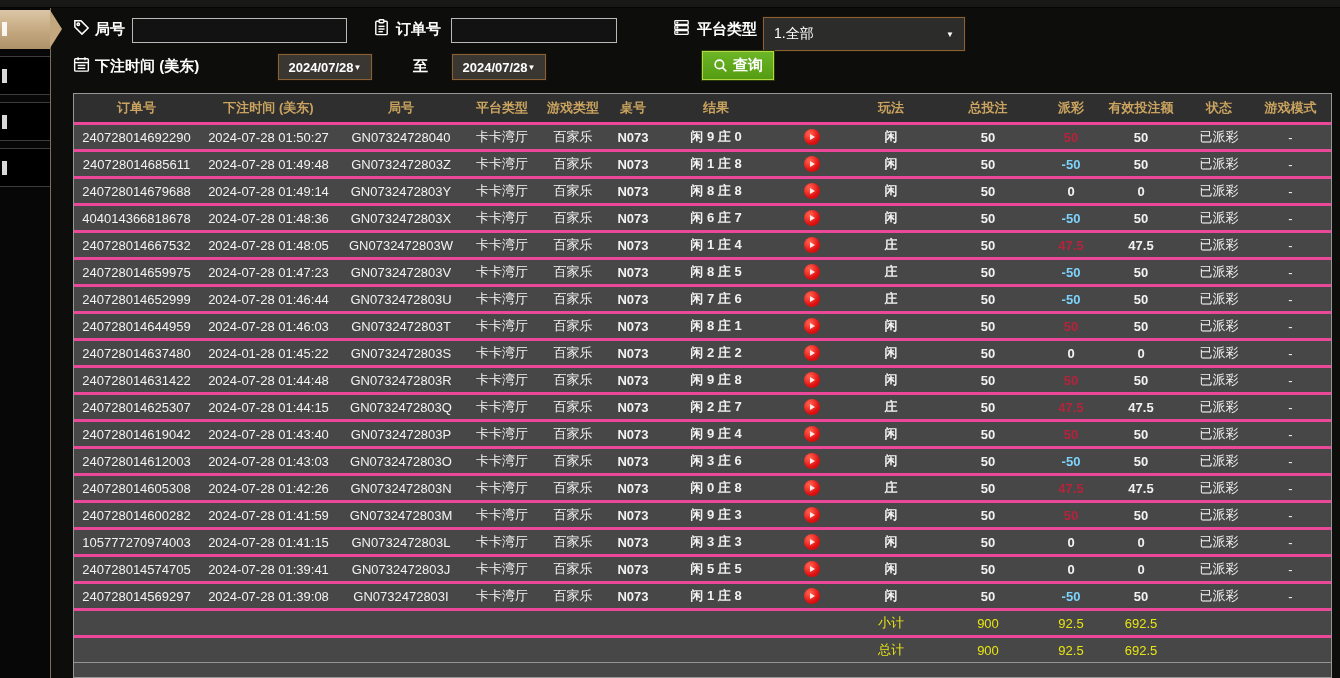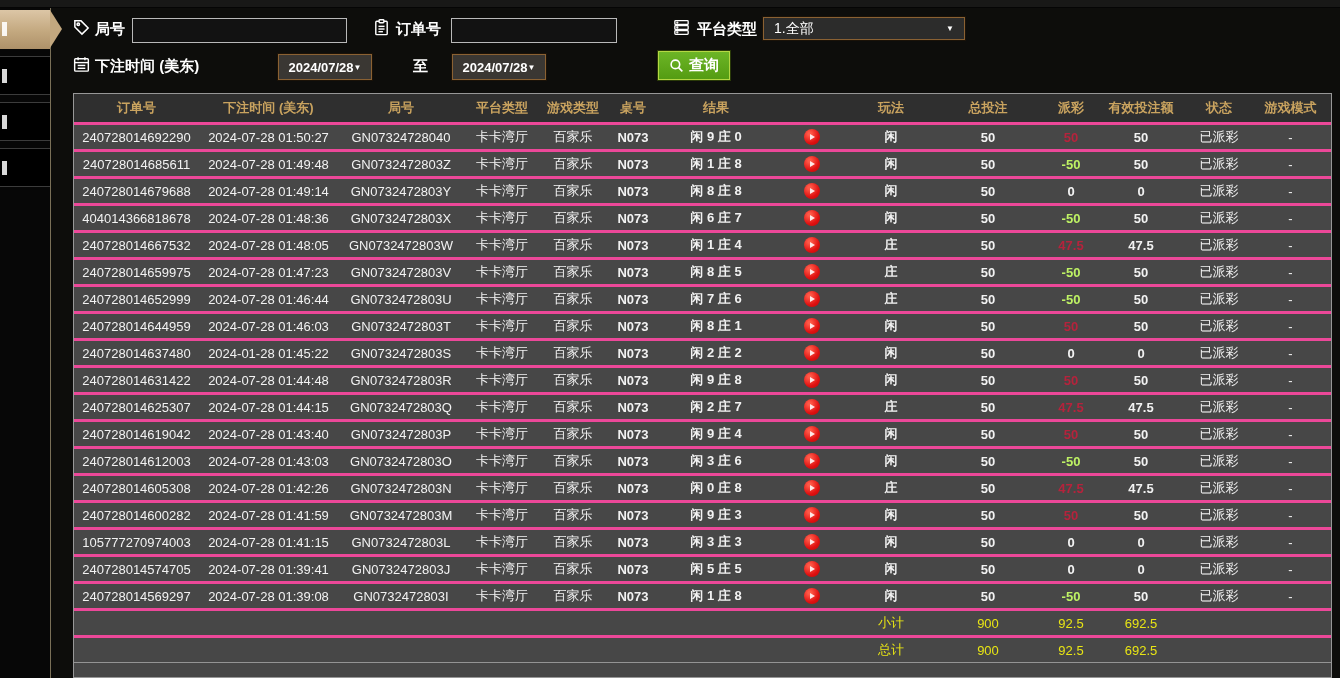--- a/index.html
+++ b/index.html
@@ -21,35 +21,35 @@
   .side-tab .frag { position:absolute; left:2px; top:12px; width:5px; height:14px; background:rgba(255,255,255,.85); }
   .side-tab.active .frag { background:rgba(255,255,255,.9); }
 
   
   .filter-label { position:absolute; font-size:15px; font-weight:bold; color:#fff; white-space:nowrap; }
   .f-icon { position:absolute; width:19px; height:19px; }
   .f-icon svg { width:100%; height:100%; }
   .txt-input { position:absolute; height:25px; background:#121212; border:1px solid #b9b9b9; color:#eee; font-size:13px; padding:0 6px; outline:none; }
   .date-select { position:absolute; height:26px; background:#3a3733; border:1px solid #8a6133; box-shadow:0 0 0 1px #1a1208; color:#fff; font-size:13px; font-weight:bold; display:flex; align-items:center; justify-content:center; cursor:pointer; }
   .date-select .arr, .dd .arr { font-size:8px; color:#fff; }
-  .dd { position:absolute; height:23px; background:#2c2c2b; border:1px solid #8a6133; box-shadow:0 0 0 1px #1a1208; color:#fff; font-size:14px; display:flex; align-items:center; padding:0 10px; cursor:pointer; }
+  .dd { position:absolute; height:34px; background:#2c2c2b; border:1px solid #8a6133; box-shadow:0 0 0 1px #1a1208; color:#fff; font-size:14px; display:flex; align-items:center; padding:0 10px; cursor:pointer; }
   .dd .dd-val { flex:1; }
-  .query-btn { position:absolute; height:29px; background:linear-gradient(180deg,#6cb526 0%,#549c12 100%); border:1px solid #b4d843; box-shadow:0 0 0 1px #2a3a08; color:#fff; font-size:15px; font-weight:bold; display:flex; align-items:center; justify-content:center; gap:4px; padding:0 10px; cursor:pointer; }
+  .query-btn { position:absolute; height:29px; background:linear-gradient(180deg,#6cb526 0%,#549c12 100%); border:1px solid #b4d843; box-shadow:0 0 0 1px #2a3a08; color:#fff; font-size:15px; font-weight:bold; display:flex; align-items:center; justify-content:center; gap:4px; padding:0 10px; cursor:pointer;margin-left:44px; }
   .query-btn svg { width:16px; height:16px; }
 
   
   .btable { position:absolute; left:73px; top:93px; width:1259px; height:585px; background:#474747; border:1px solid #979797; display:flex; flex-direction:column; overflow:hidden; }
   .grid { display:grid; grid-template-columns:125px 139px 126px 76px 66px 54px 112px 80px 78px 116px 50px 90px 66px 77px; align-items:center; }
   .t-header { height:28px; background:#2f2f2f; }
   .t-header > div { text-align:center; font-size:13px; font-weight:bold; color:#c9a35f; white-space:nowrap; }
   .t-row { height:27px; border-top:3px solid #ec4899; }
   .t-row > div { text-align:center; font-size:13px; color:#f2f2f2; white-space:nowrap; overflow:visible; }
   .t-row .num, .t-row .bold { font-weight:bold; }
   .payout.pos { color:#b5233c; }
-  .payout.neg { color:#bef264; }
+  .payout.neg { color:#7dd3fc; }
   .payout.zero { color:#f5f5f5; }
   .status { color:#45e045; }
   .mode { color:#9a9a9a; }
   .total-row > div { font-weight:normal; color:#e8e514; font-size:13px; }
   .filler { flex:1; border-top:1px solid #949494; }
 
   .play-wrap { display:flex; justify-content:center; }
   .play-icon { position:relative; width:16px; height:16px; border-radius:50%; background:radial-gradient(circle at 35% 30%, #ff5948 10%, #e01111 60%, #b80808 100%); cursor:pointer; }
   .play-icon::after { content:""; position:absolute; left:6px; top:4.5px; border-top:3.5px solid transparent; border-bottom:3.5px solid transparent; border-left:5.5px solid #ffe8e8; }
 </style>

